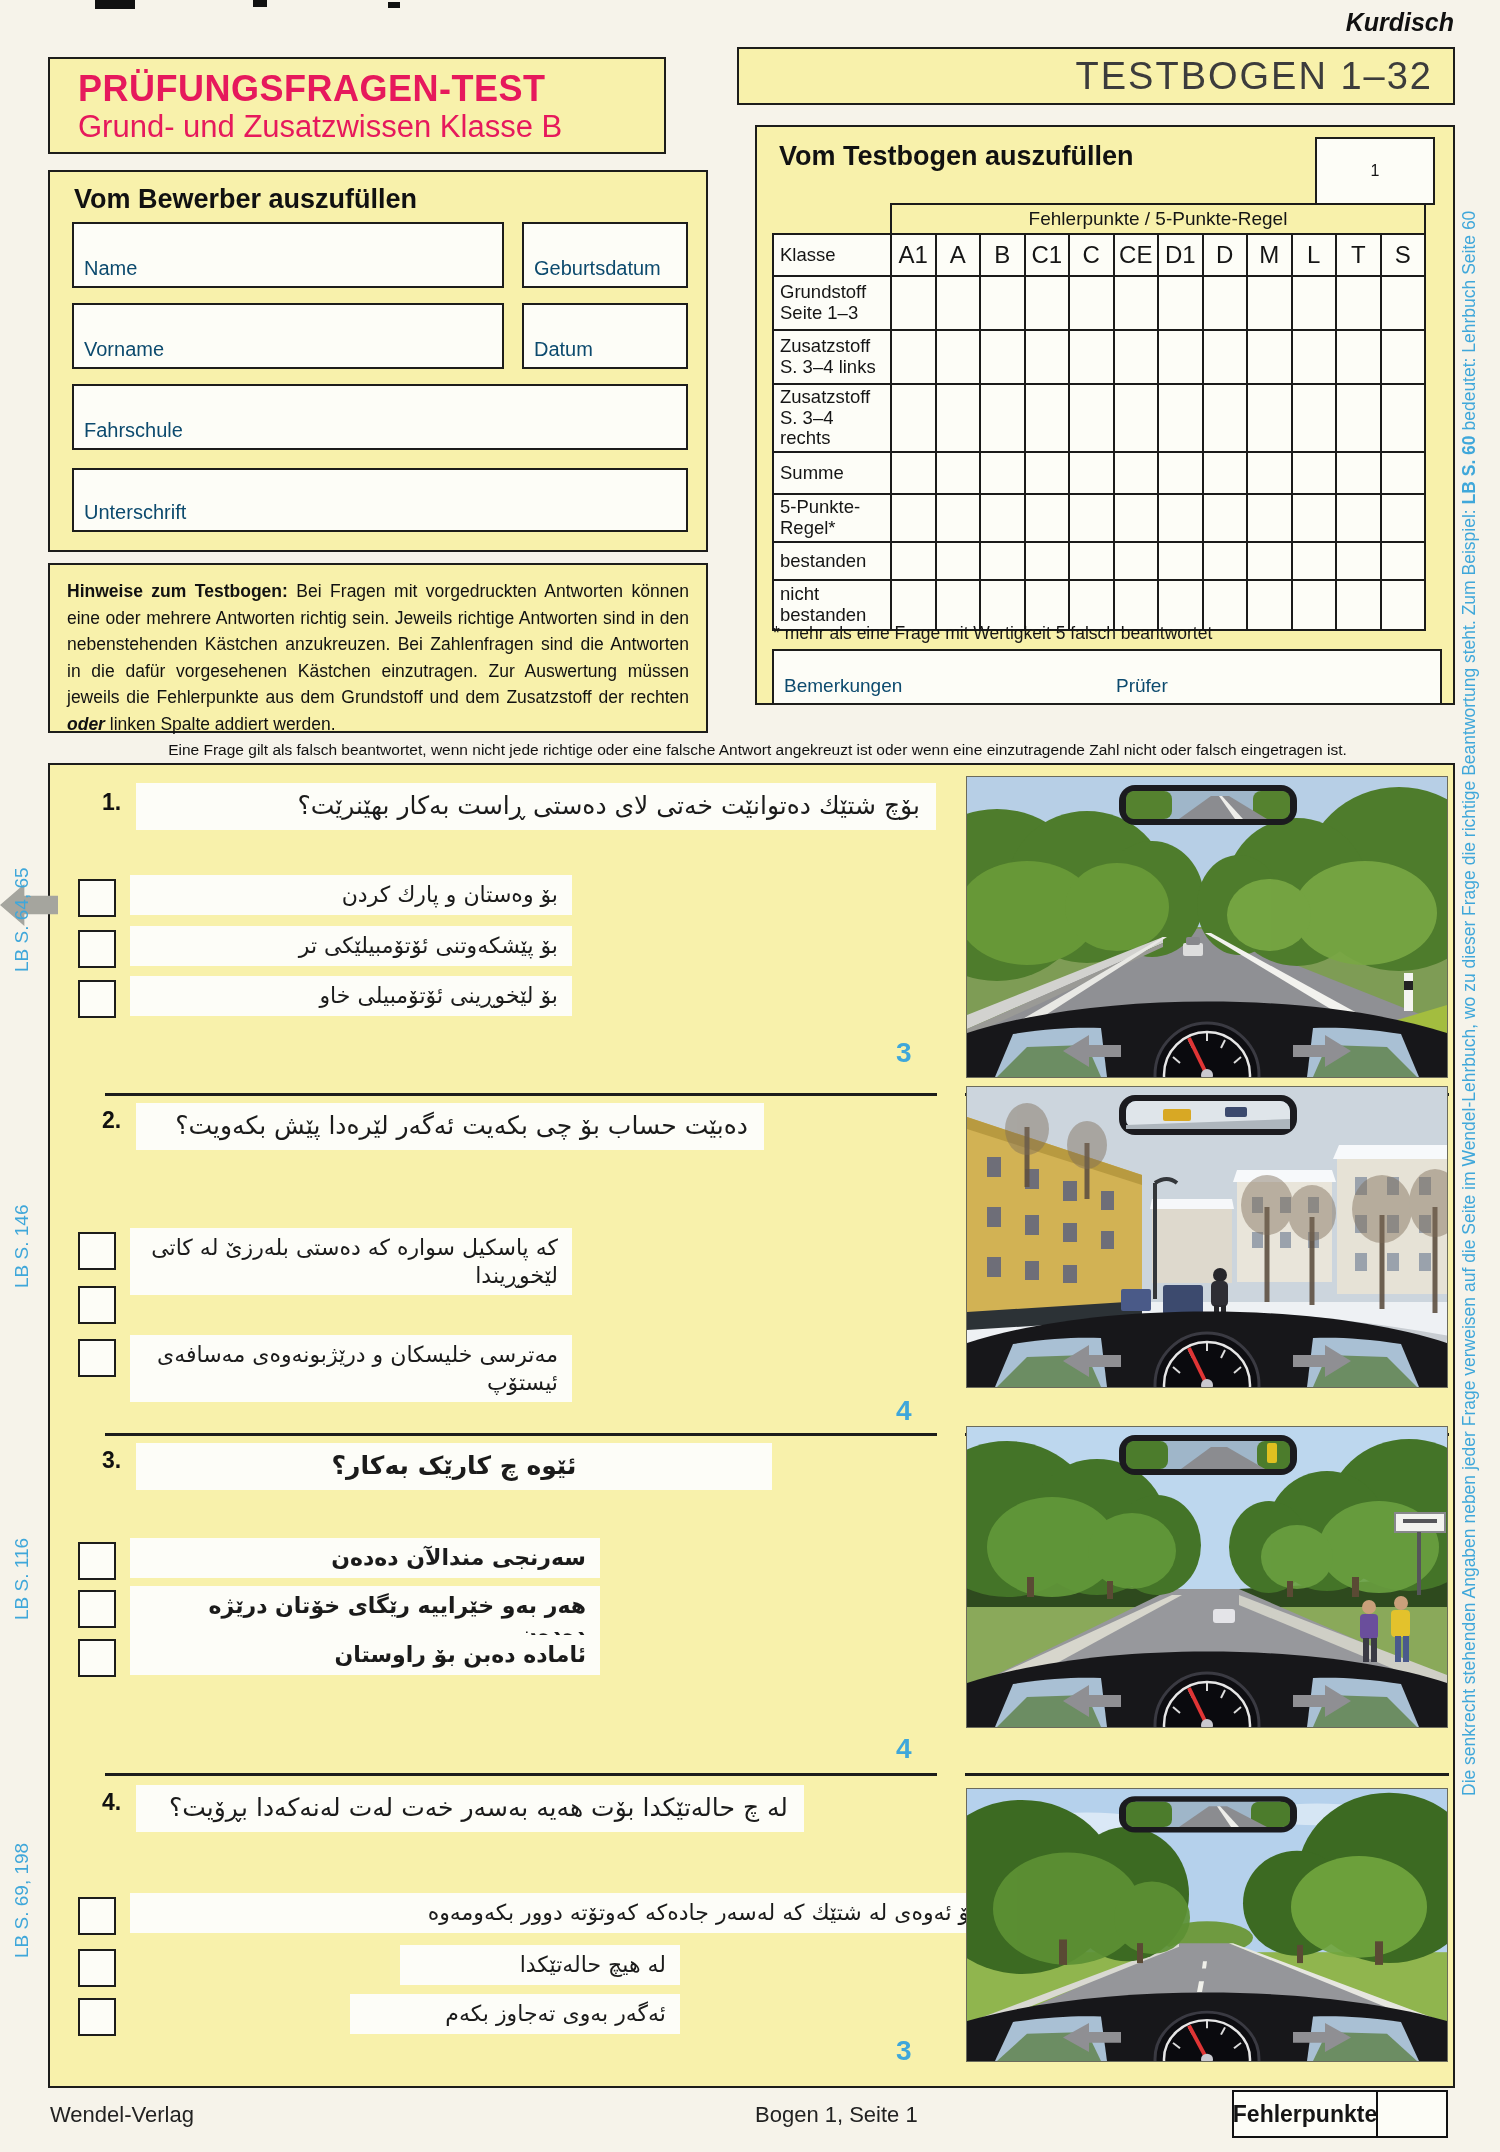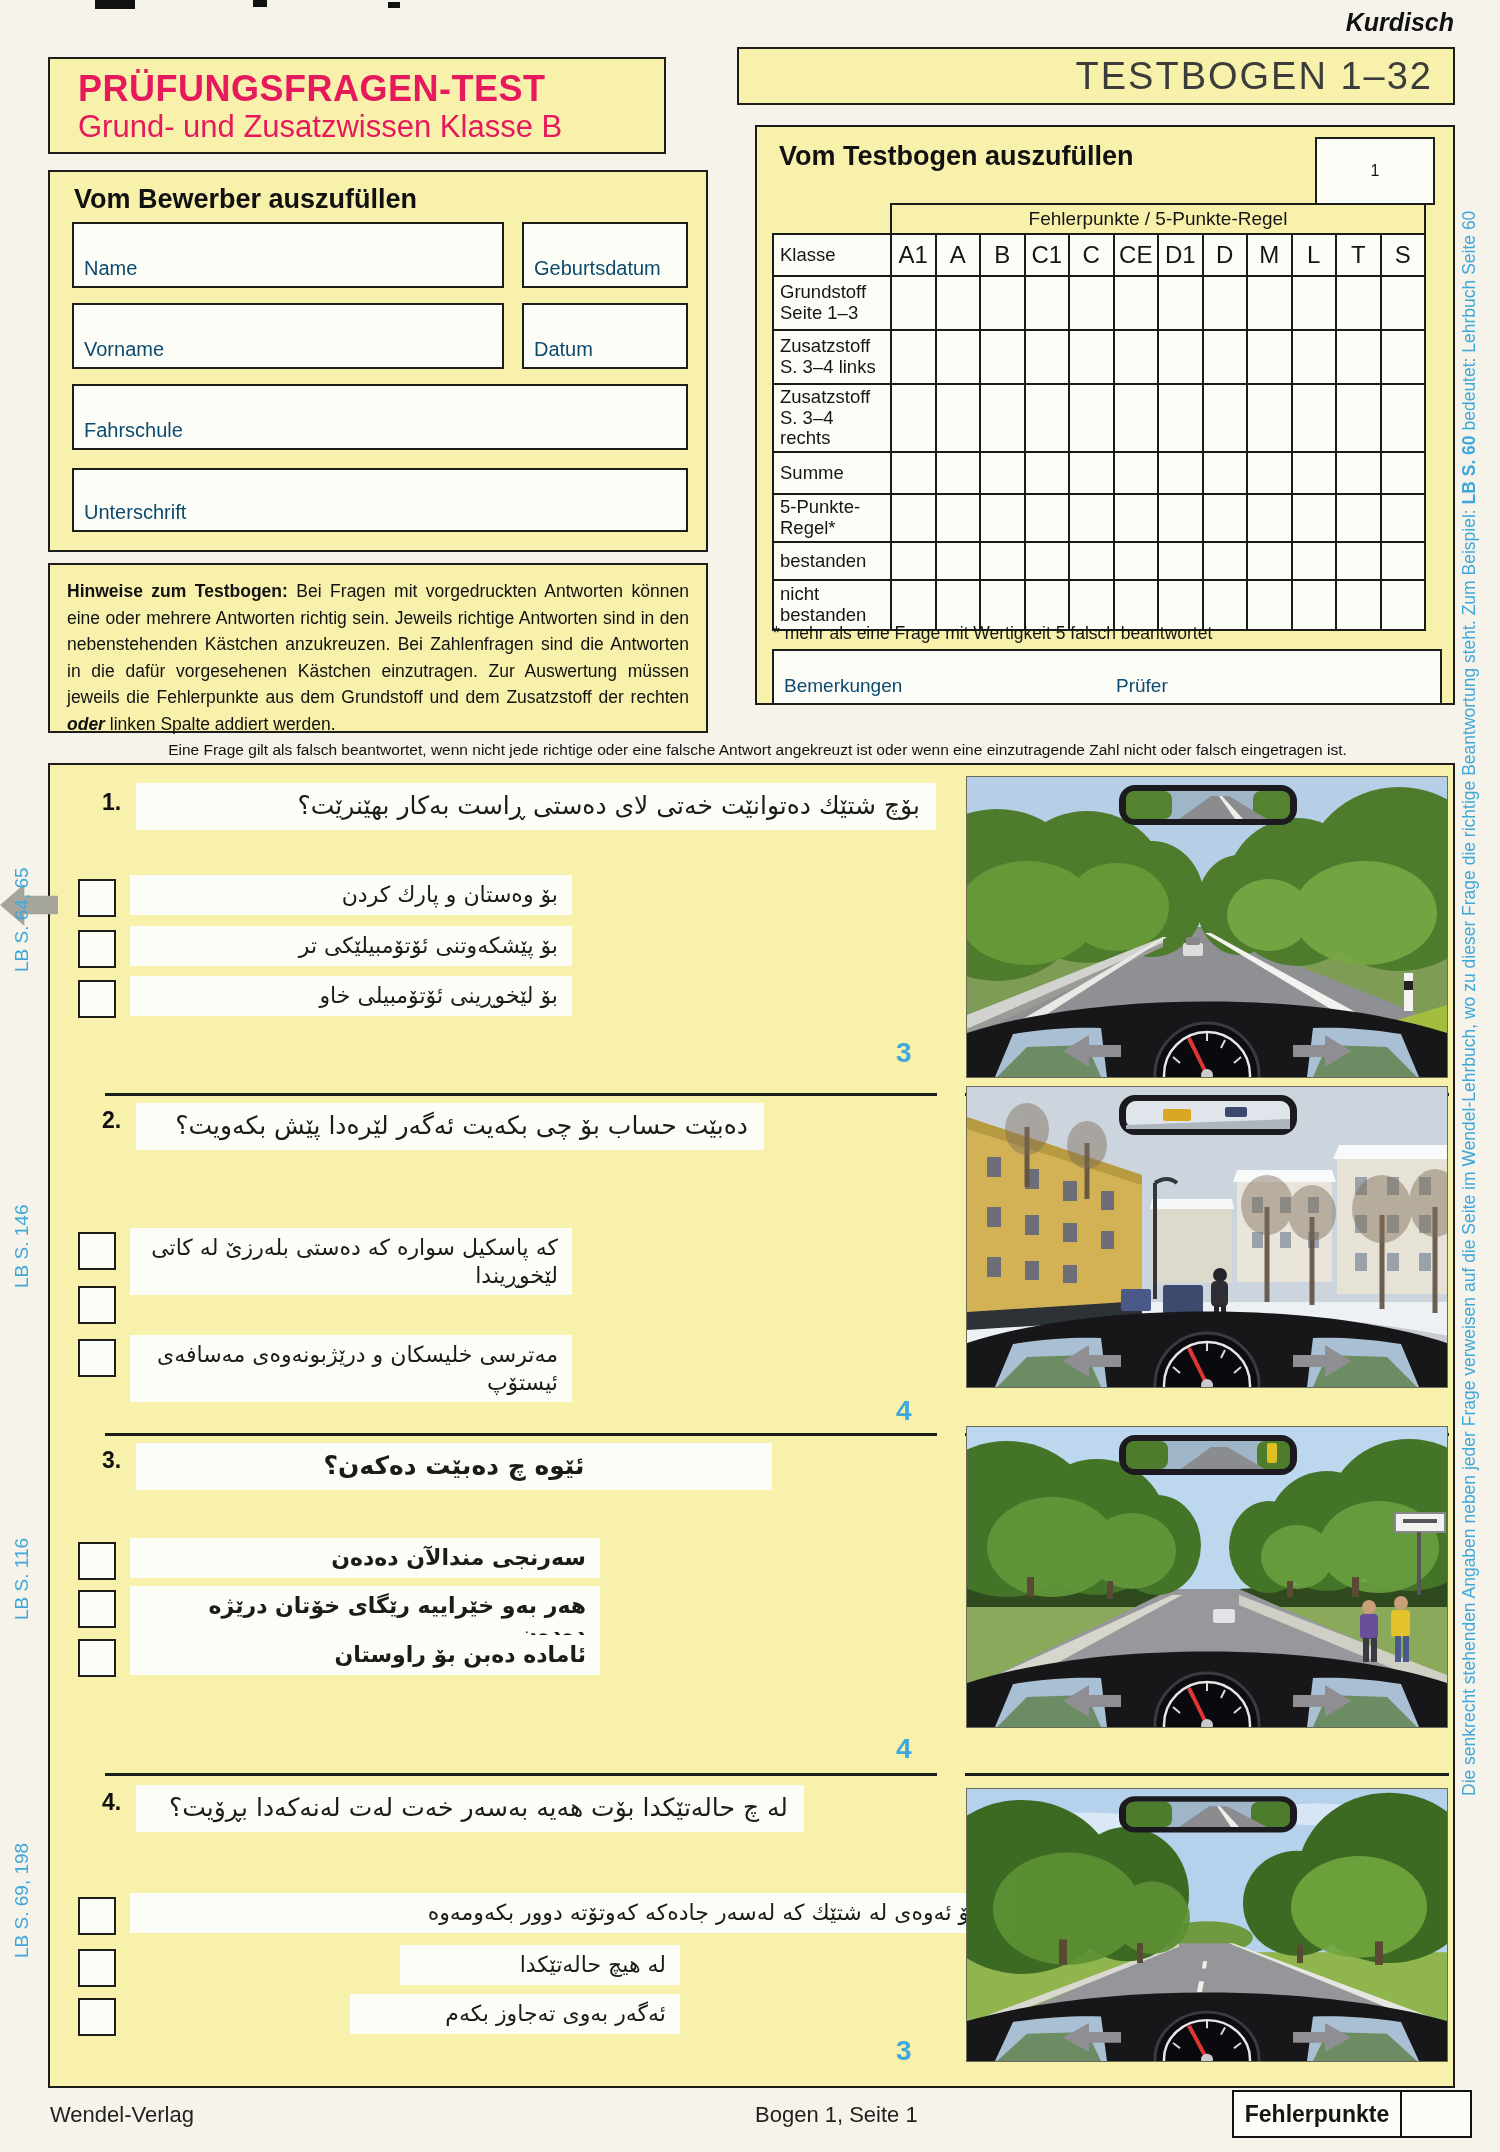--- a/index.html
+++ b/index.html
@@ -38,21 +38,21 @@
   .kubold{font-weight:bold;}
   .cb{position:absolute;width:38px;height:38px;background:#fdfdf7;border:2.5px solid #1d1d1b;box-sizing:border-box;}
   .photo{position:absolute;display:block;outline:1px solid #6b6b5c;}
   .pts{position:absolute;font-weight:bold;font-size:28px;color:#3fa7da;}
   .divseg{position:absolute;height:3px;background:#1d1d1b;}
   .marker{position:absolute;background:#a5a59e;
           clip-path:polygon(0 50%,42% 0,42% 28%,100% 28%,100% 72%,42% 72%,42% 100%);}
   .footer{font-size:22px;color:#222;}
   .fpbox{position:absolute;display:flex;}
   .fpbox .fplabel{background:#fdfdf7;border:2.5px solid #111;font-weight:bold;font-size:23px;
-                  display:flex;align-items:center;justify-content:center;width:170px;height:48px;box-sizing:border-box;}
+                  display:flex;align-items:center;justify-content:center;width:146px;height:48px;box-sizing:border-box;}
   .fpbox .fpempty{background:#fdfdf7;border:2.5px solid #111;border-left:none;width:70px;height:48px;box-sizing:border-box;}
 </style>
 </head>
 <body>
 
 <svg width="0" height="0" style="position:absolute" aria-hidden="true">
   <defs>
     <g id="dashpanel">
       <path d="M0,300 L0,256 C130,214 350,214 480,256 L480,300 Z" fill="#17171a"></path>
       <path d="M28,300 L46,257 C84,251 112,250 134,251 L140,300 Z" fill="#a9c0d4"></path>
@@ -422,21 +422,21 @@
         <rect x="258" y="20" width="22" height="10" rx="2" fill="#3c4a6e"></rect>
         <polygon points="159,38 323,32 323,42 159,42" fill="#aeb6bd"></polygon>
       </g>
     </svg>
     <div class="pts" style="left:846px;top:630px">4</div>
 
     <div class="divseg" style="left:55px;top:668px;width:832px"></div>
     <div class="divseg" style="left:915px;top:668px;width:484px"></div>
 
     <div class="qnum" style="left:52px;top:682px">3.</div>
-    <div class="strip ku kubold" style="left:86px;top:678px;width:636px;text-align:center">ئێوە چ دەبێت دەكەن؟</div>
+    <div class="strip ku kubold" style="left:86px;top:678px;width:636px;text-align:center">ئێوە چ كارێک بەكار؟</div>
     <div class="cb" style="left:28px;top:777px"></div>
     <div class="cb" style="left:28px;top:825px"></div>
     <div class="cb" style="left:28px;top:874px"></div>
     <div class="ostrip ku kubold" style="left:80px;top:773px;width:470px">سەرنجی مندالآن دەدەن</div>
     <div class="ostrip ku kubold" style="left:80px;top:821px;width:470px">هەر بەو خێراییە رێگای خۆتان درێژە دەدەن</div>
     <div class="ostrip ku kubold" style="left:80px;top:870px;width:470px">ئامادە دەبن بۆ راوستان</div>
 
     <svg class="photo" style="left:917px;top:662px" width="480" height="300" viewBox="0 0 480 300">
       <rect width="480" height="300" fill="#bdd7ee"></rect>
       <rect y="170" width="480" height="130" fill="#8aa95a"></rect>

